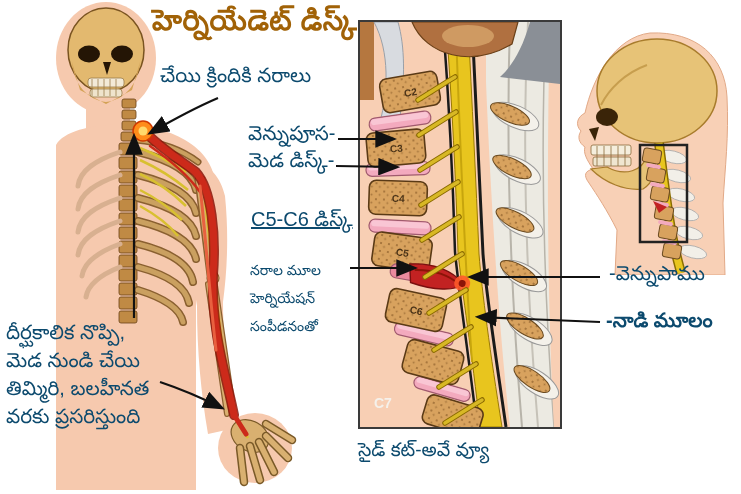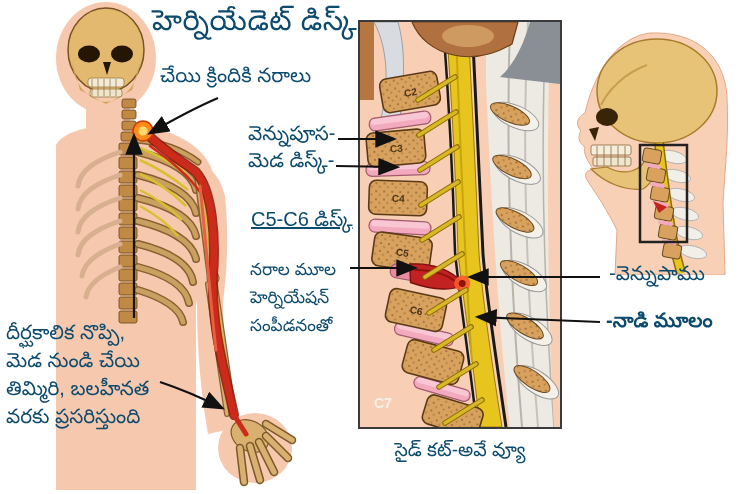--- a/index.html
+++ b/index.html
@@ -2,33 +2,33 @@
 <html><head>
 <meta charset="utf-8">
 <style>
   html,body{margin:0;padding:0;}
   #stage{
     position:relative;width:741px;height:494px;background:#ffffff;overflow:hidden;
     font-family:"Liberation Sans","DejaVu Sans",sans-serif;color:#1c1c1c;
   }
   .abs{position:absolute;}
   .lbl{font-size:20px;line-height:27px;white-space:nowrap;color:#0c4a6e;}
-  #title{left:152px;top:4px;font-size:29px;font-weight:normal;color:#0c4a6e;letter-spacing:.5px;white-space:nowrap;}
+  #title{left:152px;top:4px;font-size:29px;font-weight:bold;color:#a16207;letter-spacing:.5px;white-space:nowrap;}
   #lbl-arm-nerves{left:160px;top:62px;}
   #lbl-vertebra-group{left:248px;top:120px;}
   #lbl-c5c6{left:251px;top:206px;text-decoration:underline;}
-  #lbl-herniation-group{left:250px;top:256px;line-height:28px;font-size:17px;}
+  #lbl-herniation-group{left:250px;top:256px;line-height:28px;font-size:14px;}
   #lbl-symptoms{left:6px;top:318px;line-height:28px;}
   #lbl-spinal-cord{left:609px;top:260px;}
   #lbl-nerve-root{left:606px;top:307px;font-weight:bold;}
   #panel{
     left:358px;top:20px;width:200px;height:405px;
     border:2px solid #3a3a3a;box-sizing:content-box;background:#f8cfb4;
   }
-  #caption{left:358px;top:436px;width:204px;text-align:center;font-size:19px;white-space:nowrap;}
+  #caption{left:358px;top:436px;width:204px;font-size:19px;white-space:nowrap;}
   svg{display:block;}
   #overlay{left:0;top:0;pointer-events:none;}
 </style>
 </head>
 <body>
 
 <div id="stage">
 
   <svg class="abs" style="left:0;top:0;" width="300" height="494" viewBox="0 0 300 494">
     <defs>

